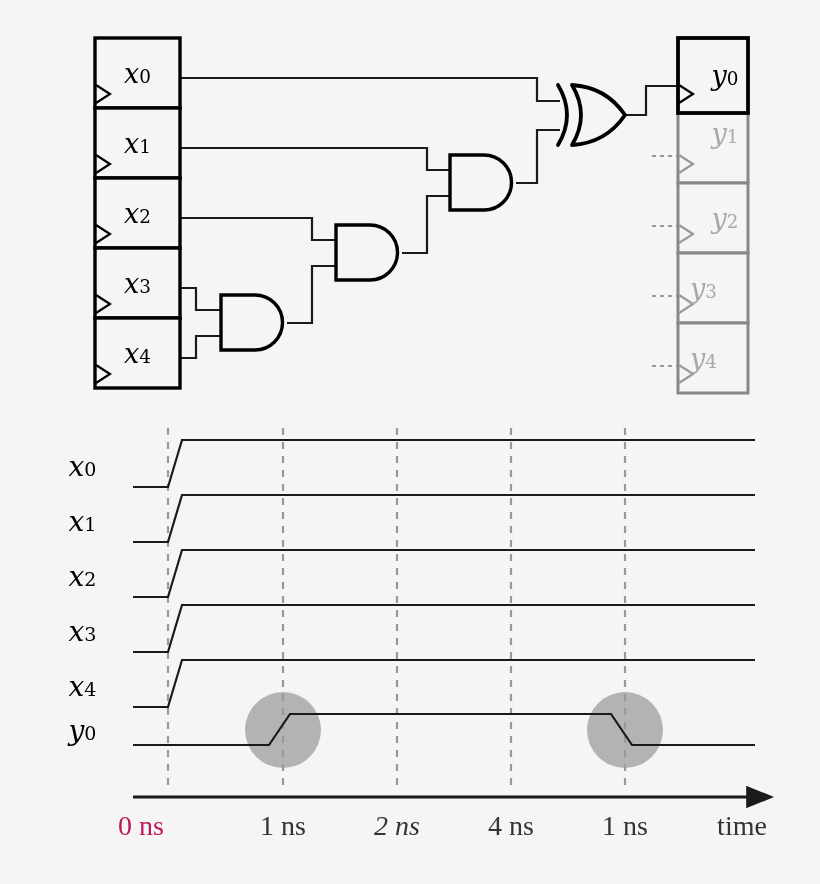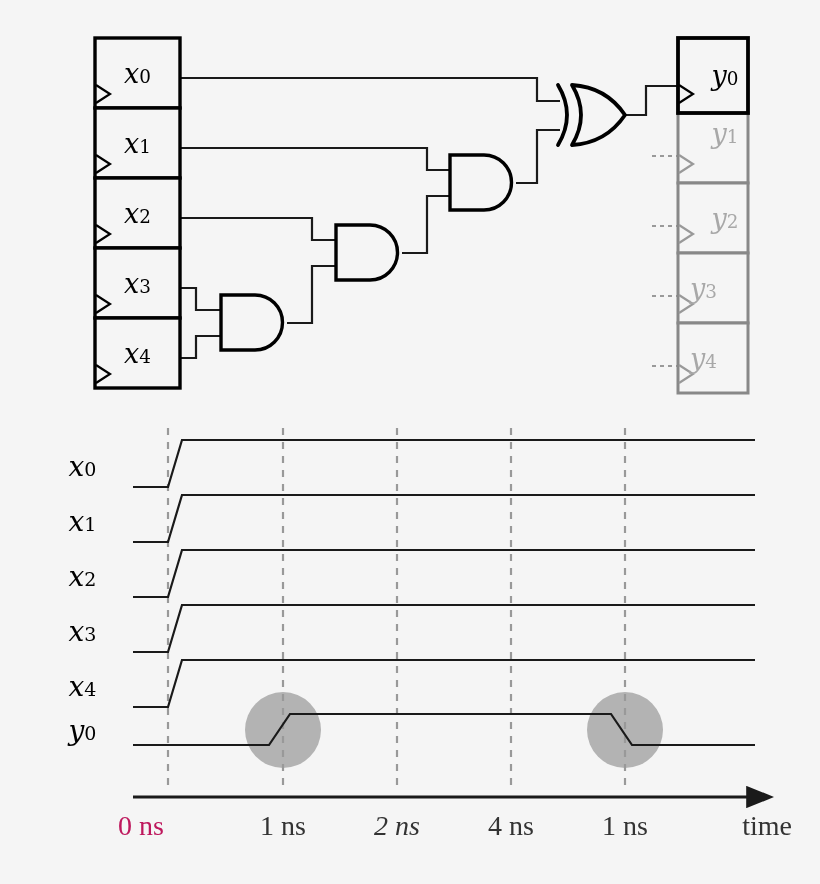--- a/index.html
+++ b/index.html
@@ -201,15 +201,15 @@
   </div>
   <div style="position:absolute;left:40px;top:708px;width:85px;height:44px;display:flex;align-items:center;justify-content:center;font-size:28px;">
     <span class="mathlabel"><span>y</span><span class="sub">0</span></span>
   </div>
 
   <div style="position:absolute;left:118px;top:810px;width:100px;text-align:left;font-size:28px;color:#be185d;">0 ns</div>
   <div style="position:absolute;left:233px;top:810px;width:100px;text-align:center;font-size:28px;color:#333;">1 ns</div>
   <div style="position:absolute;left:347px;top:810px;width:100px;text-align:center;font-size:28px;color:#333;font-style:italic;">2 ns</div>
   <div style="position:absolute;left:461px;top:810px;width:100px;text-align:center;font-size:28px;color:#333;">4 ns</div>
   <div style="position:absolute;left:575px;top:810px;width:100px;text-align:center;font-size:28px;color:#333;">1 ns</div>
-  <div style="position:absolute;left:692px;top:810px;width:100px;text-align:right;font-size:28px;color:#333;">time</div>
+  <div style="position:absolute;left:692px;top:810px;width:100px;text-align:center;font-size:28px;color:#333;">time</div>
 
 </div>
 
 </body></html>

